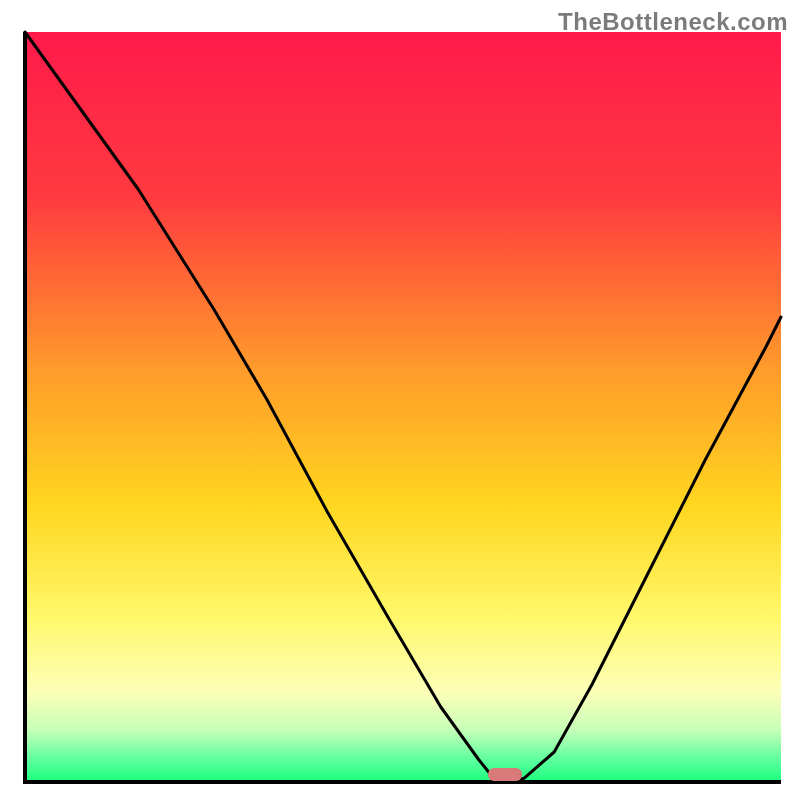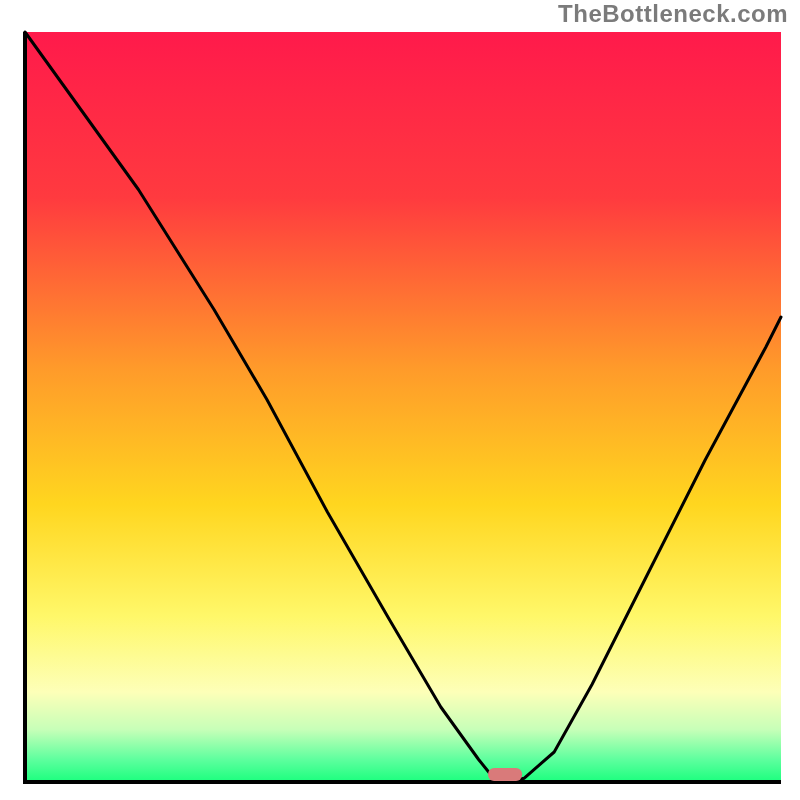--- a/index.html
+++ b/index.html
@@ -10,21 +10,21 @@
     background: #ffffff;
     font-family: Arial, Helvetica, sans-serif;
   }
   .frame {
     position: relative;
     width: 800px;
     height: 800px;
   }
   .watermark {
     position: absolute;
-    top: 0;
+    top: 8px;
     right: 12px;
     font-size: 24px;
     font-weight: 600;
     color: #7b7b7b;
     letter-spacing: 0.5px;
     z-index: 100;
   }
   svg {
     position: absolute;
     top: 0;

